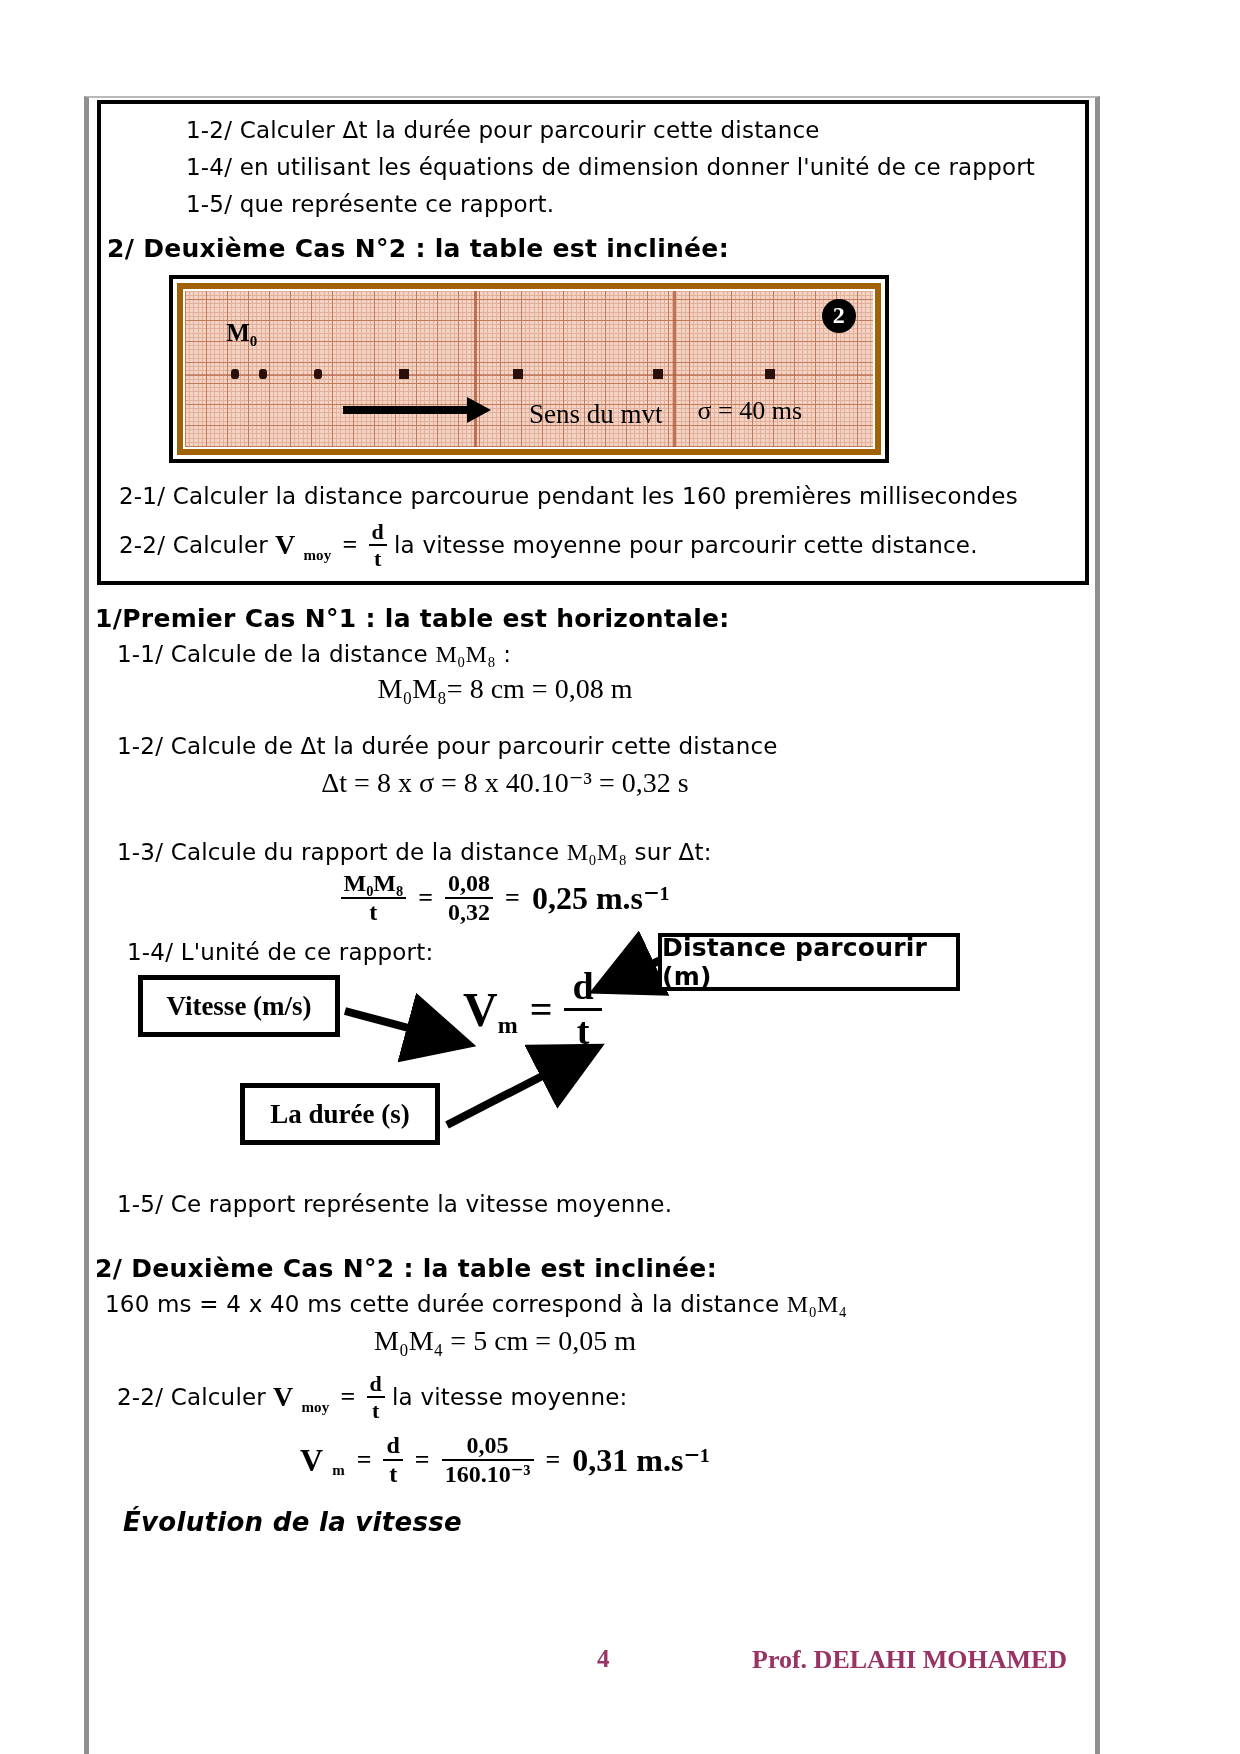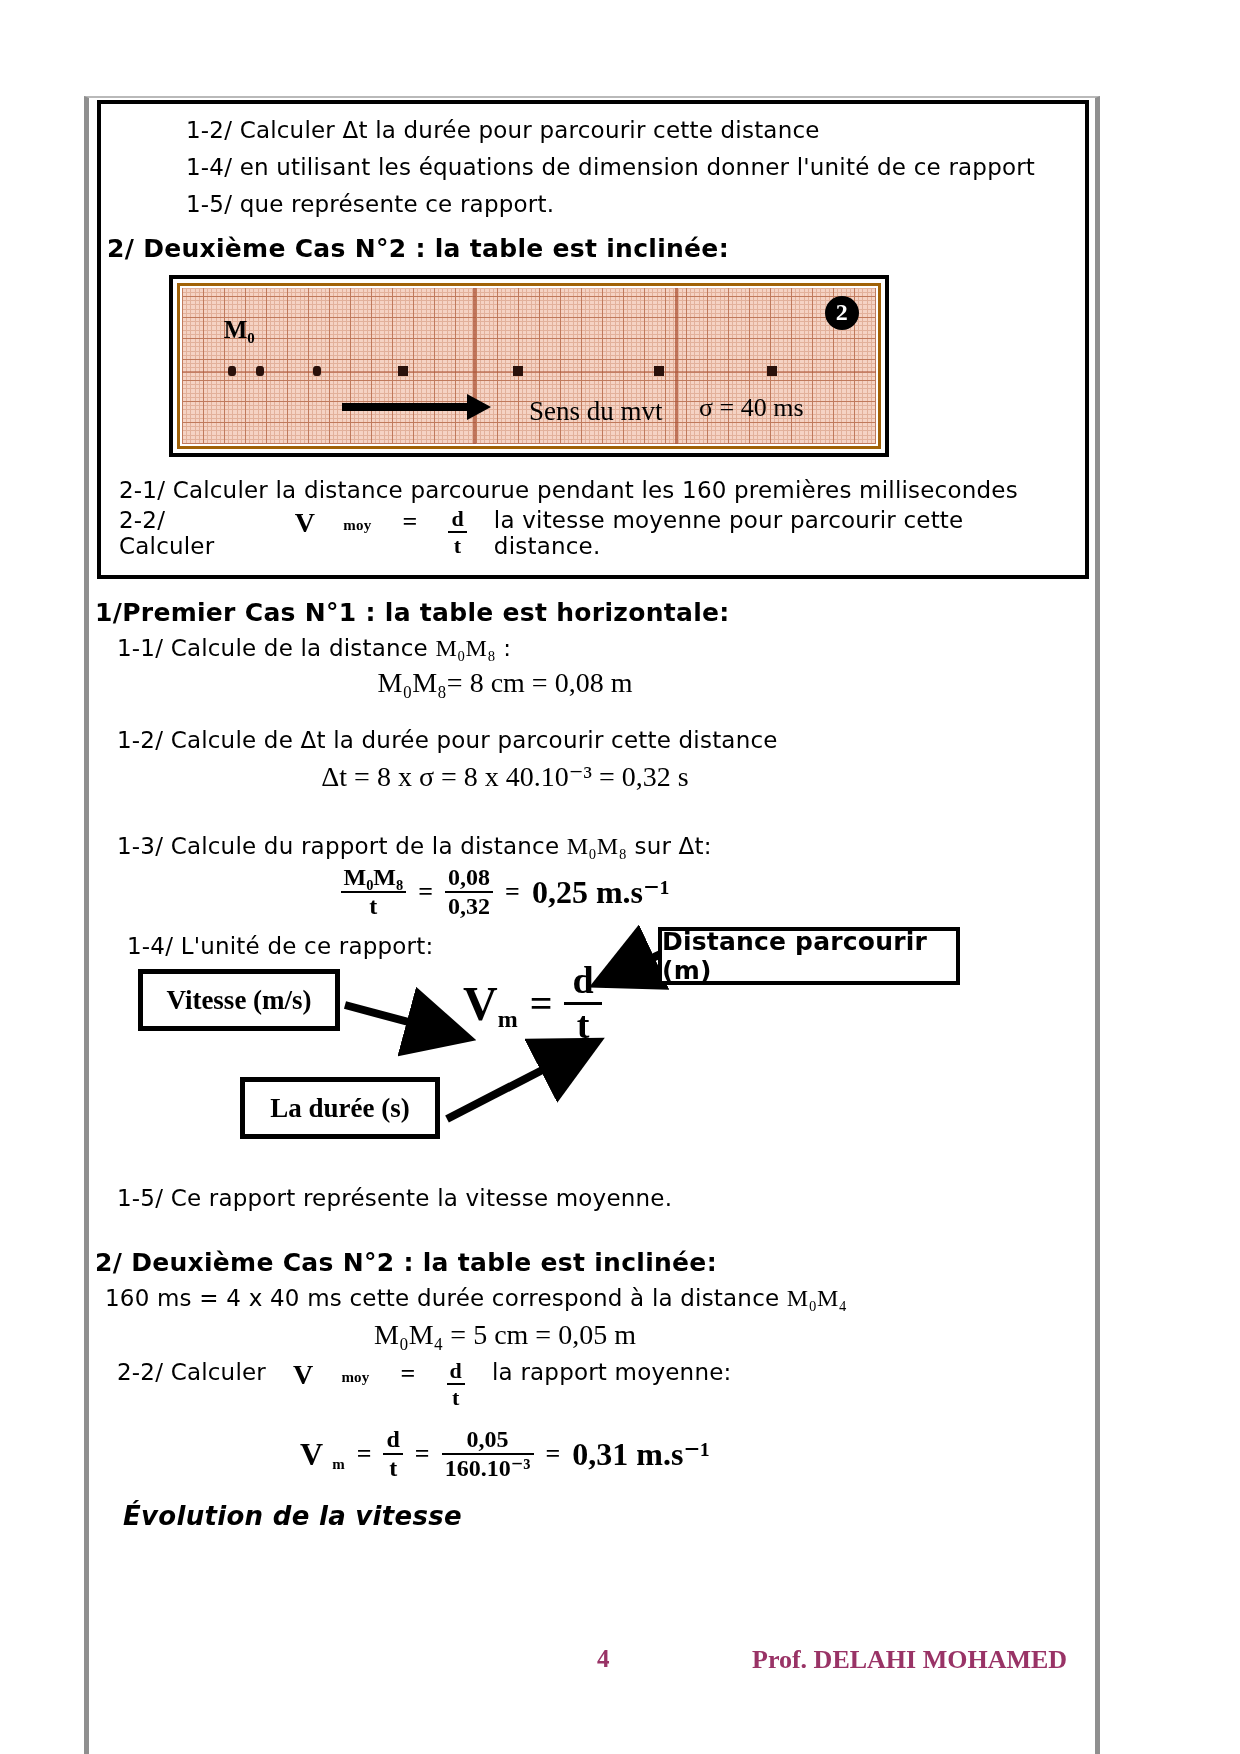--- a/index.html
+++ b/index.html
@@ -14,21 +14,21 @@
 
   
   .qbox{margin:2px 6px 0 8px;border:4px solid #000;padding:8px 8px 4px 0;}
   .qitem{margin-left:85px;font-size:23px;line-height:37px;letter-spacing:.2px;}
   .serifm{font-family:"Liberation Serif","DejaVu Serif",serif;font-size:24px;}
   .qheading,.sheading{margin:10px 0 0 6px;font-size:25px;font-weight:bold;
          text-underline-offset:5px;letter-spacing:.3px;line-height:32px;}
 
   
   .tape-wrap{margin:10px 0 0 68px;width:720px;border:4px solid #000;padding:4px;box-sizing:border-box;background:#fff;}
-  .tape-inner{border:3px solid #a16207;padding:2px;}
+  .tape-inner{border:6px solid #a16207;padding:2px;}
   .tape-paper{position:relative;height:156px;background-color:var(--paper-bg,#f5d3c4);
       background-image:
         repeating-linear-gradient(90deg,var(--grid-heavy,#c07a5c) 0 1px,transparent 1px 21px),
         repeating-linear-gradient(0deg,var(--grid-heavy,#c07a5c) 0 1px,transparent 1px 21px),
         repeating-linear-gradient(90deg,var(--grid-fine,#e0ac97) 0 1px,transparent 1px 4.2px),
         repeating-linear-gradient(0deg,var(--grid-fine,#e0ac97) 0 1px,transparent 1px 4.2px);
       overflow:hidden;}
   .vline{position:absolute;top:0;bottom:0;width:3px;background:var(--grid-accent,#b05a3a);opacity:.75;}
   .dotline{position:absolute;left:0;right:0;top:53%;height:2px;background:var(--grid-accent,#b05a3a);opacity:.55;}
   .m0{position:absolute;left:6%;top:18%;font-family:"Liberation Serif","DejaVu Serif",serif;
@@ -40,21 +40,21 @@
   .tape-arrow:after{content:"";position:absolute;right:-24px;top:-9px;border-left:24px solid #000;
        border-top:13px solid transparent;border-bottom:13px solid transparent;}
   .sens{position:absolute;left:50%;top:69%;font-family:"Liberation Serif","DejaVu Serif",serif;
         font-weight:normal;font-size:27px;}
   .sigma{position:absolute;left:74.5%;top:67%;font-family:"Liberation Serif","DejaVu Serif",serif;font-size:26px;}
   .badge{position:absolute;right:2.5%;top:5%;width:34px;height:34px;border-radius:50%;background:#000;
          color:#fff;display:flex;align-items:center;justify-content:center;
          font-family:"Liberation Serif","DejaVu Serif",serif;font-weight:bold;font-size:24px;}
 
   .qsub{margin-left:18px;font-size:23px;line-height:30px;margin-top:18px;letter-spacing:.2px;}
-  .inline-f{display:flex;margin:2px 0 0 18px;font-size:23px;height:64px;gap:27px;letter-spacing:.2px;}
+  .inline-f{display:flex;align-items:center;margin:2px 0 0 18px;font-size:23px;height:64px;gap:7px;letter-spacing:.2px;}
 
   
   .mv{font-family:"Liberation Serif","DejaVu Serif",serif;font-weight:bold;font-size:28px;}
   .msub{font-family:"Liberation Serif","DejaVu Serif",serif;font-weight:bold;font-size:15px;
         transform:translateY(10px);margin-left:1px;}
   .meq{font-family:"Liberation Serif","DejaVu Serif",serif;font-weight:bold;font-size:26px;margin:0 4px;}
   .frac{display:inline-flex;flex-direction:column;align-items:center;
         font-family:"Liberation Serif","DejaVu Serif",serif;font-weight:bold;line-height:1.05;}
   .frac .bar{height:2px;background:#000;align-self:stretch;margin:1px 0;}
   .frac .n,.frac .d{font-size:22px;padding:0 3px;}
@@ -204,21 +204,21 @@
       <div class="inline-f" style="margin-left:22px;margin-top:6px;">
         <span>2-2/ Calculer</span>
         <span class="mv">V</span>
           <span class="msub">moy</span>
         <span class="meq">=</span>
         <span class="frac">
             <span class="n">d</span>
             <span class="bar"></span>
             <span class="d">t</span>
           </span>
-        <span>la rapport moyenne:</span>
+        <span>la vitesse moyenne:</span>
       </div>
 
       <div class="fracline">
         <span class="res">V</span>
           <span class="msub">m</span>
         <span class="meq">=</span>
         <span class="frac">
             <span class="n">d</span>
             <span class="bar"></span>
             <span class="d">t</span>

